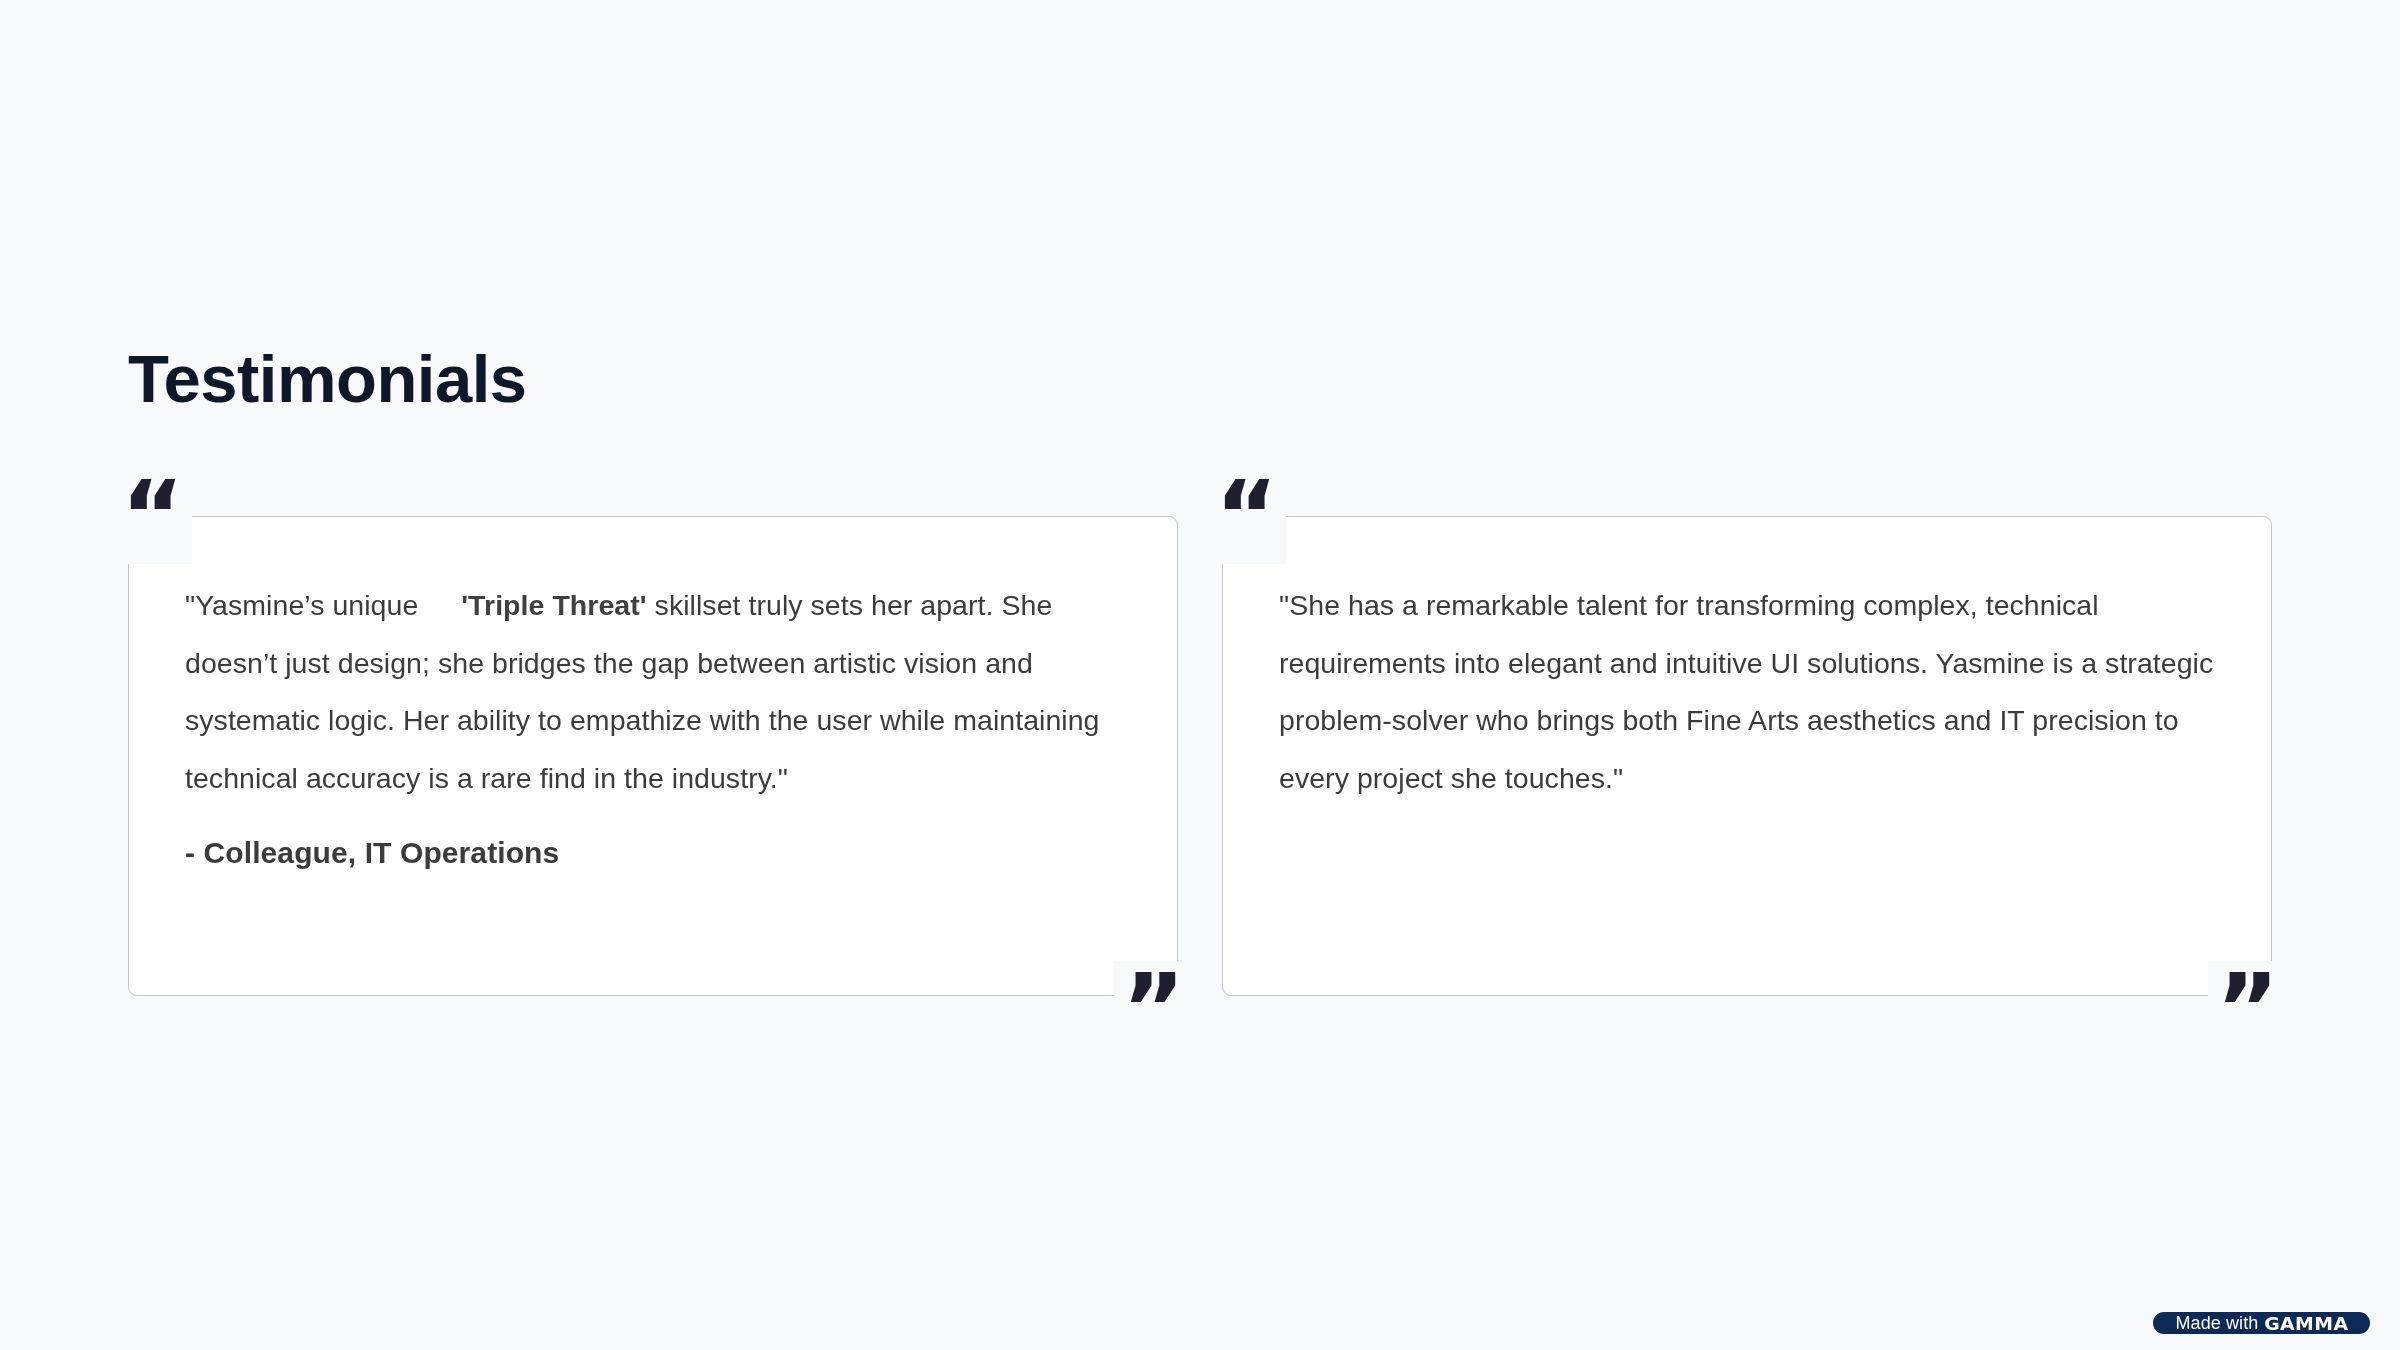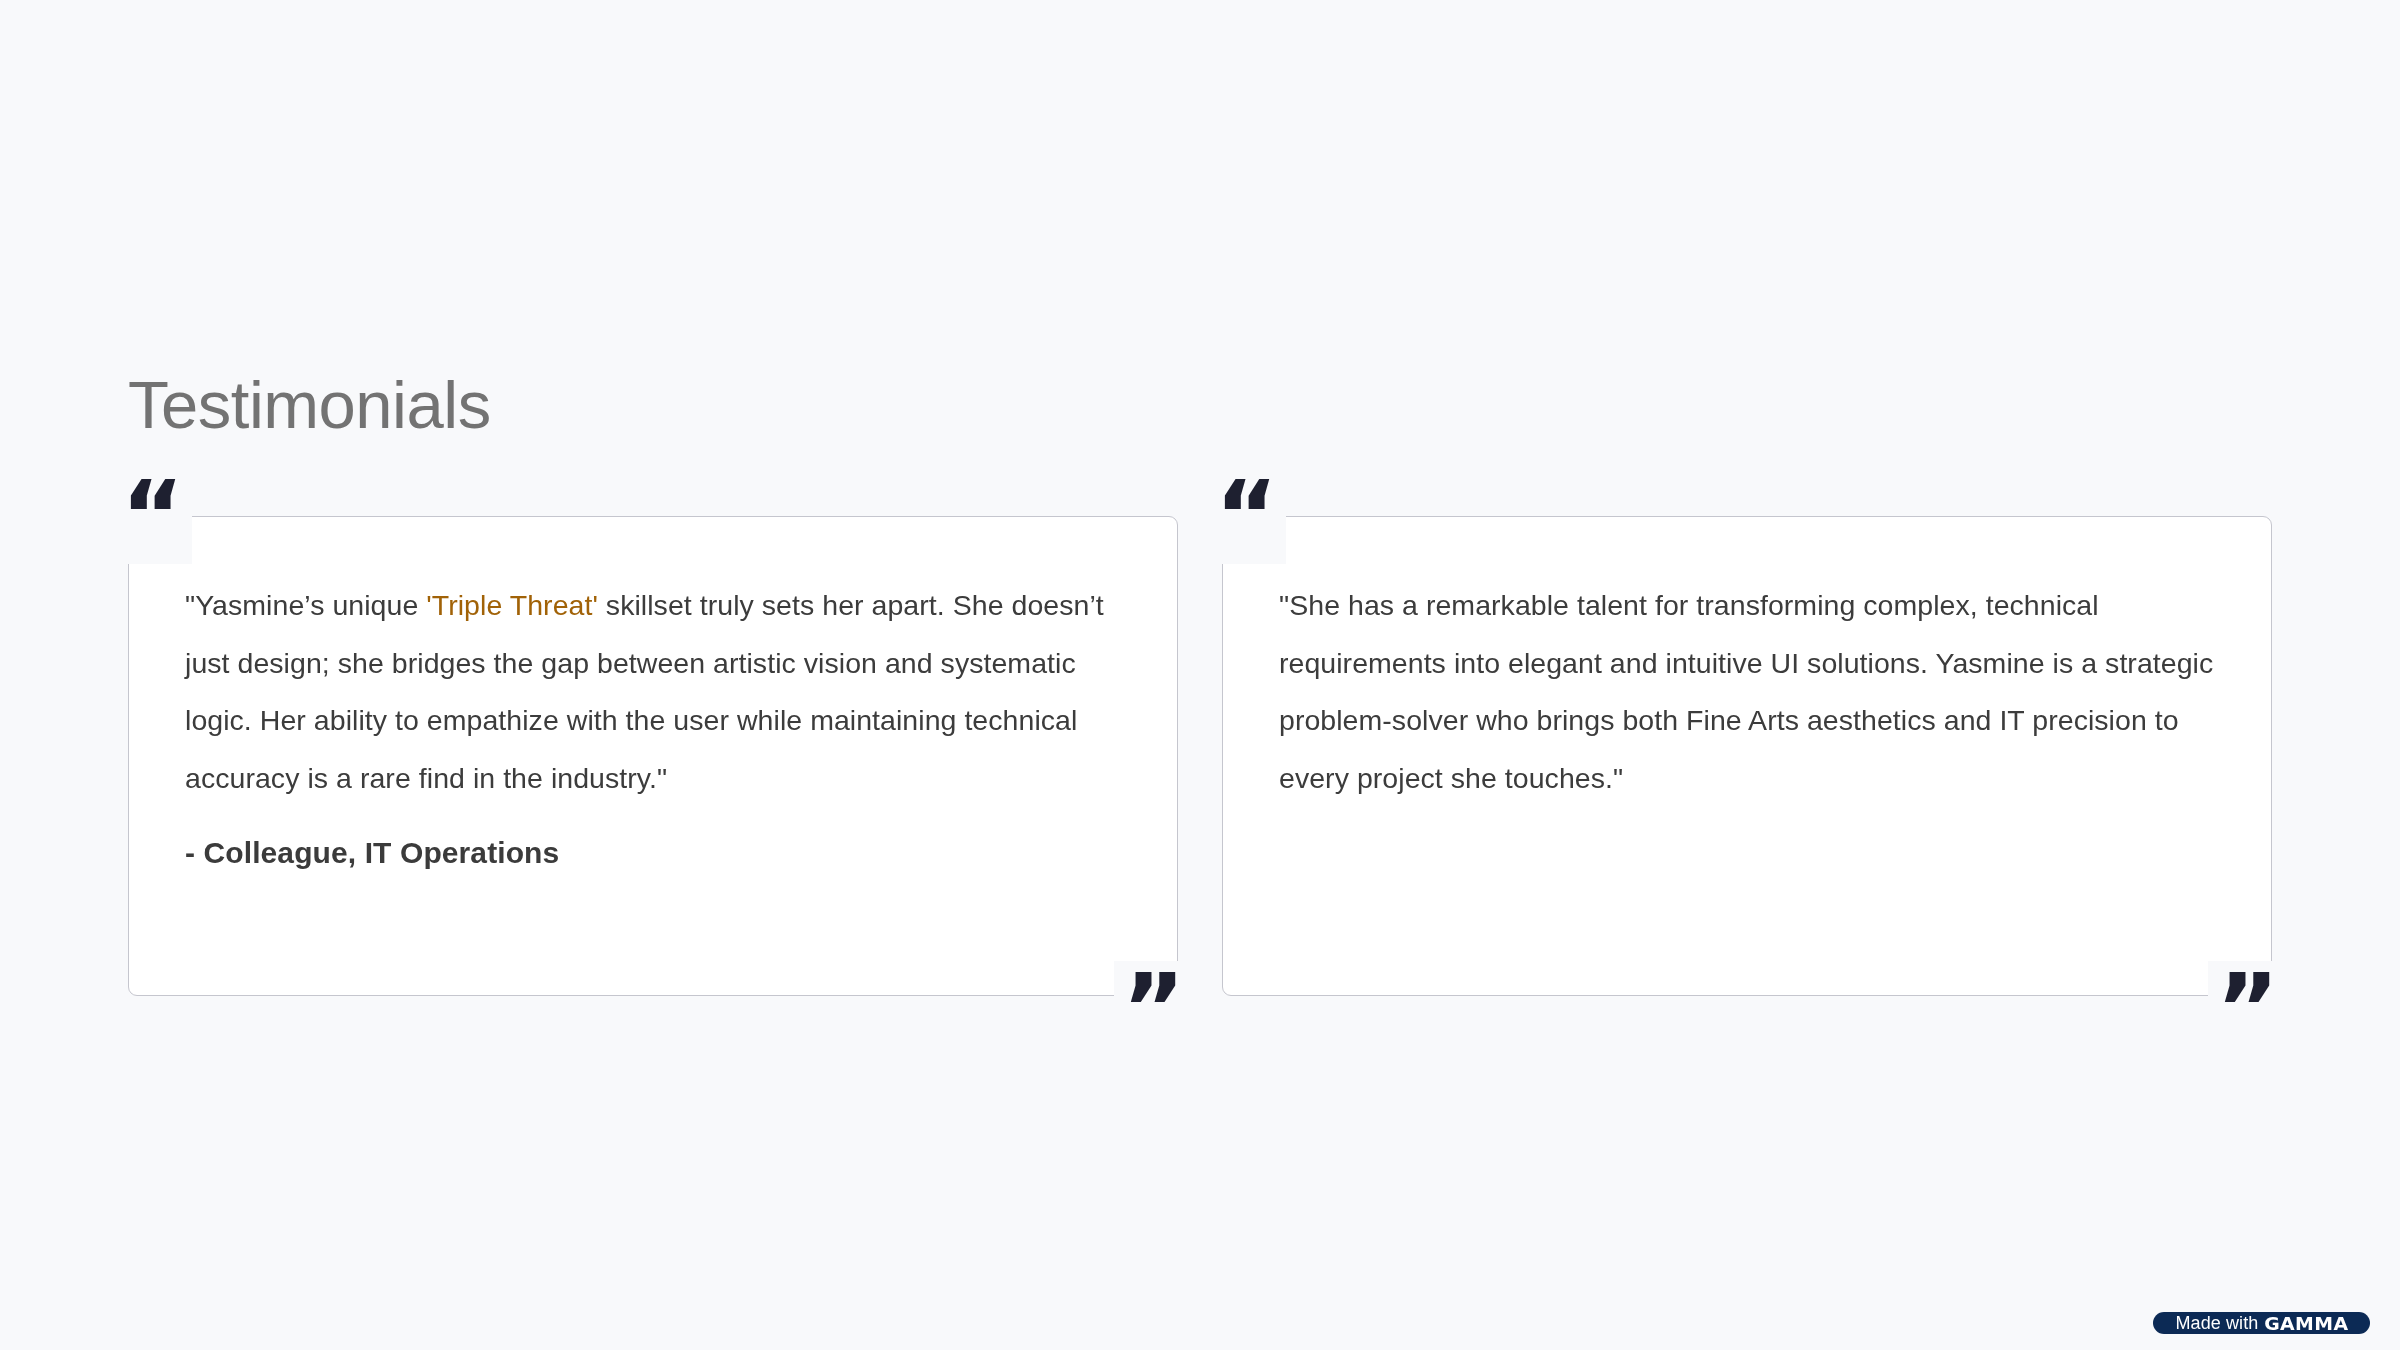--- a/index.html
+++ b/index.html
@@ -18,25 +18,25 @@
 
   
   .slide {
     position: absolute;
     inset: 0;
   }
 
   .page-title {
     position: absolute;
     left: 128px;
-    top: 366px;
+    top: 340px;
     font-size: 67px;
-    font-weight: 400;
+    font-weight: 700;
     letter-spacing: -0.5px;
-    color: #737373;
+    color: #0f172a;
     line-height: 1.15;
     white-space: nowrap;
   }
 
   
   .cards {
     position: absolute;
     left: 128px;
     top: 516px;
     width: 2144px;
@@ -56,22 +56,23 @@
 
   .quote-body {
     font-size: 28.5px;
     line-height: 57.5px;
     color: #3c3c3c;
     font-weight: 400;
     letter-spacing: 0.05px;
   }
 
   .quote-body b {
-    font-weight: 400;
-    color: #a16207;
+    font-weight: 700;
+    color: #404040;
+    margin-left: 35px;
   }
 
   .attribution {
     margin-top: 29px;
     font-size: 30px;
     font-weight: 700;
     color: #3b3b3b;
     letter-spacing: 0.1px;
     white-space: nowrap;
   }

